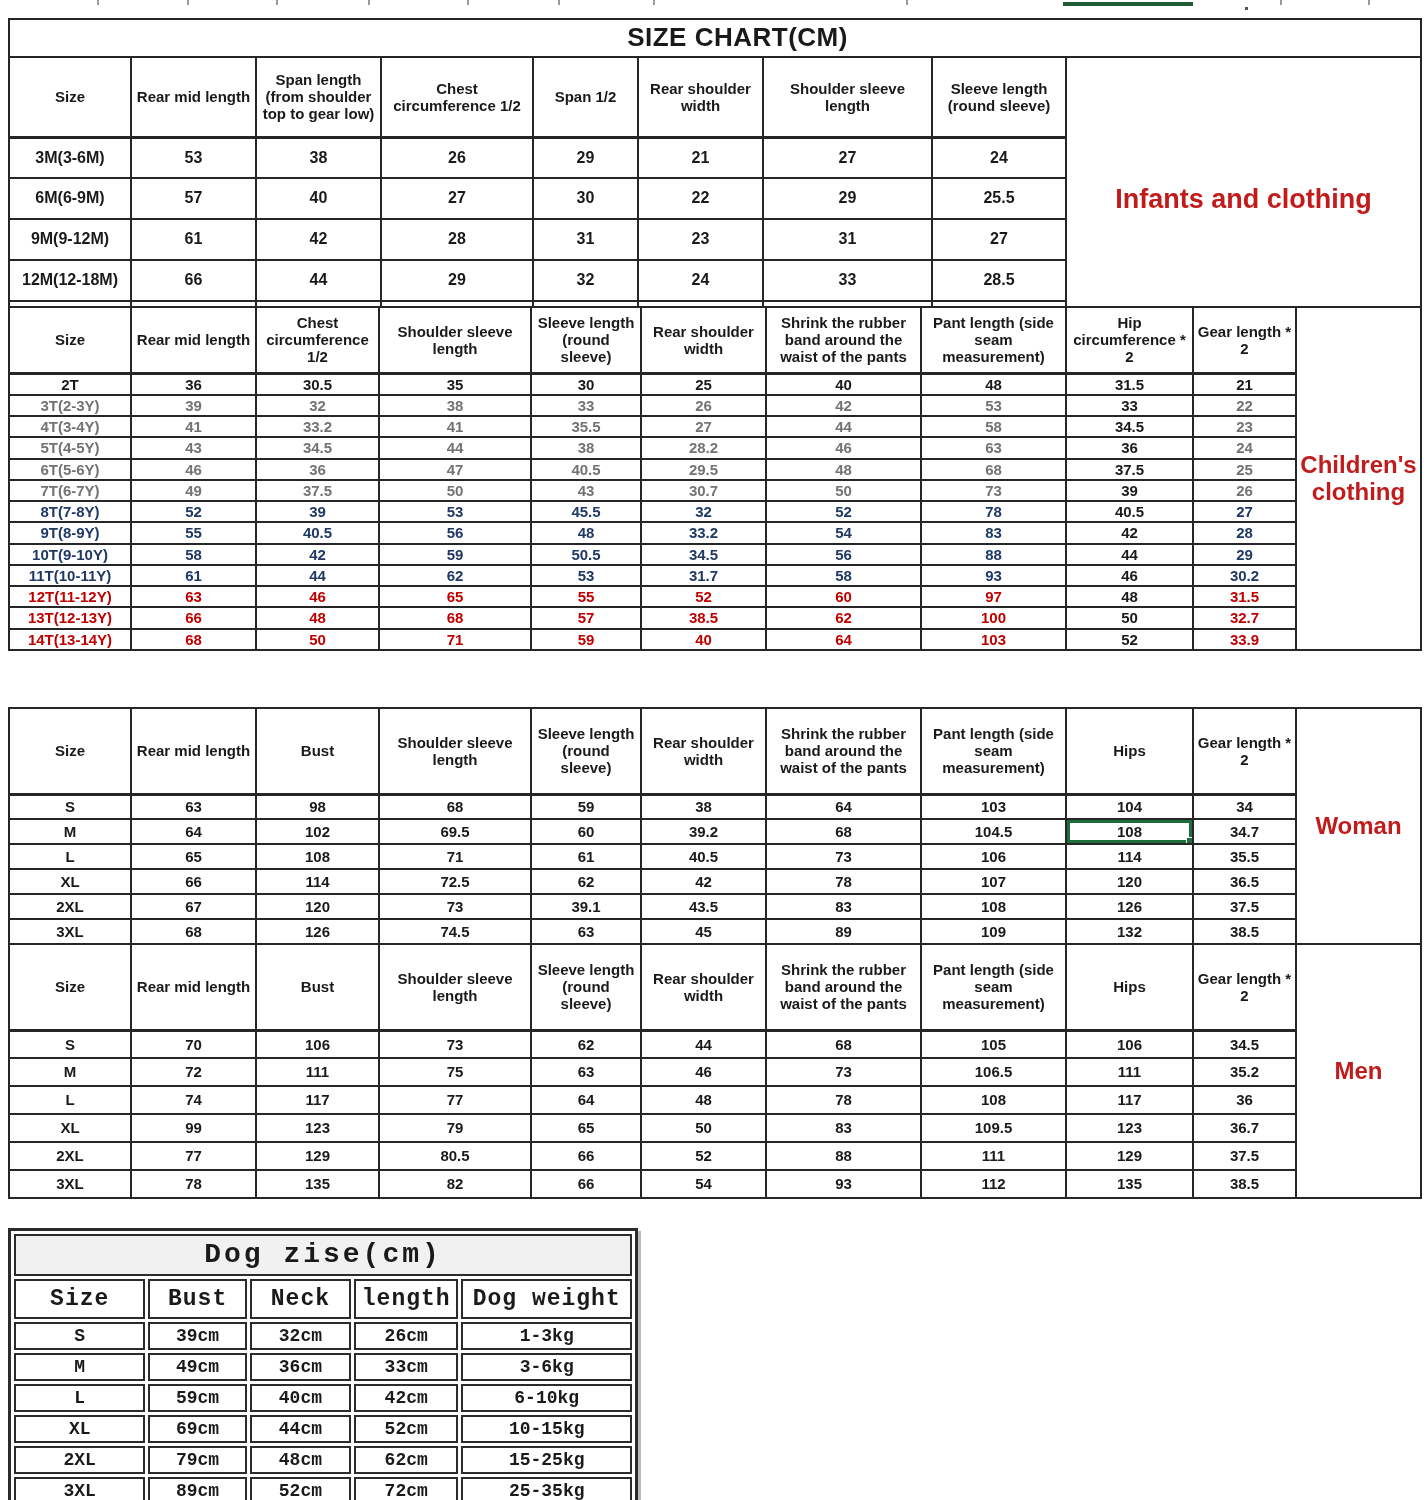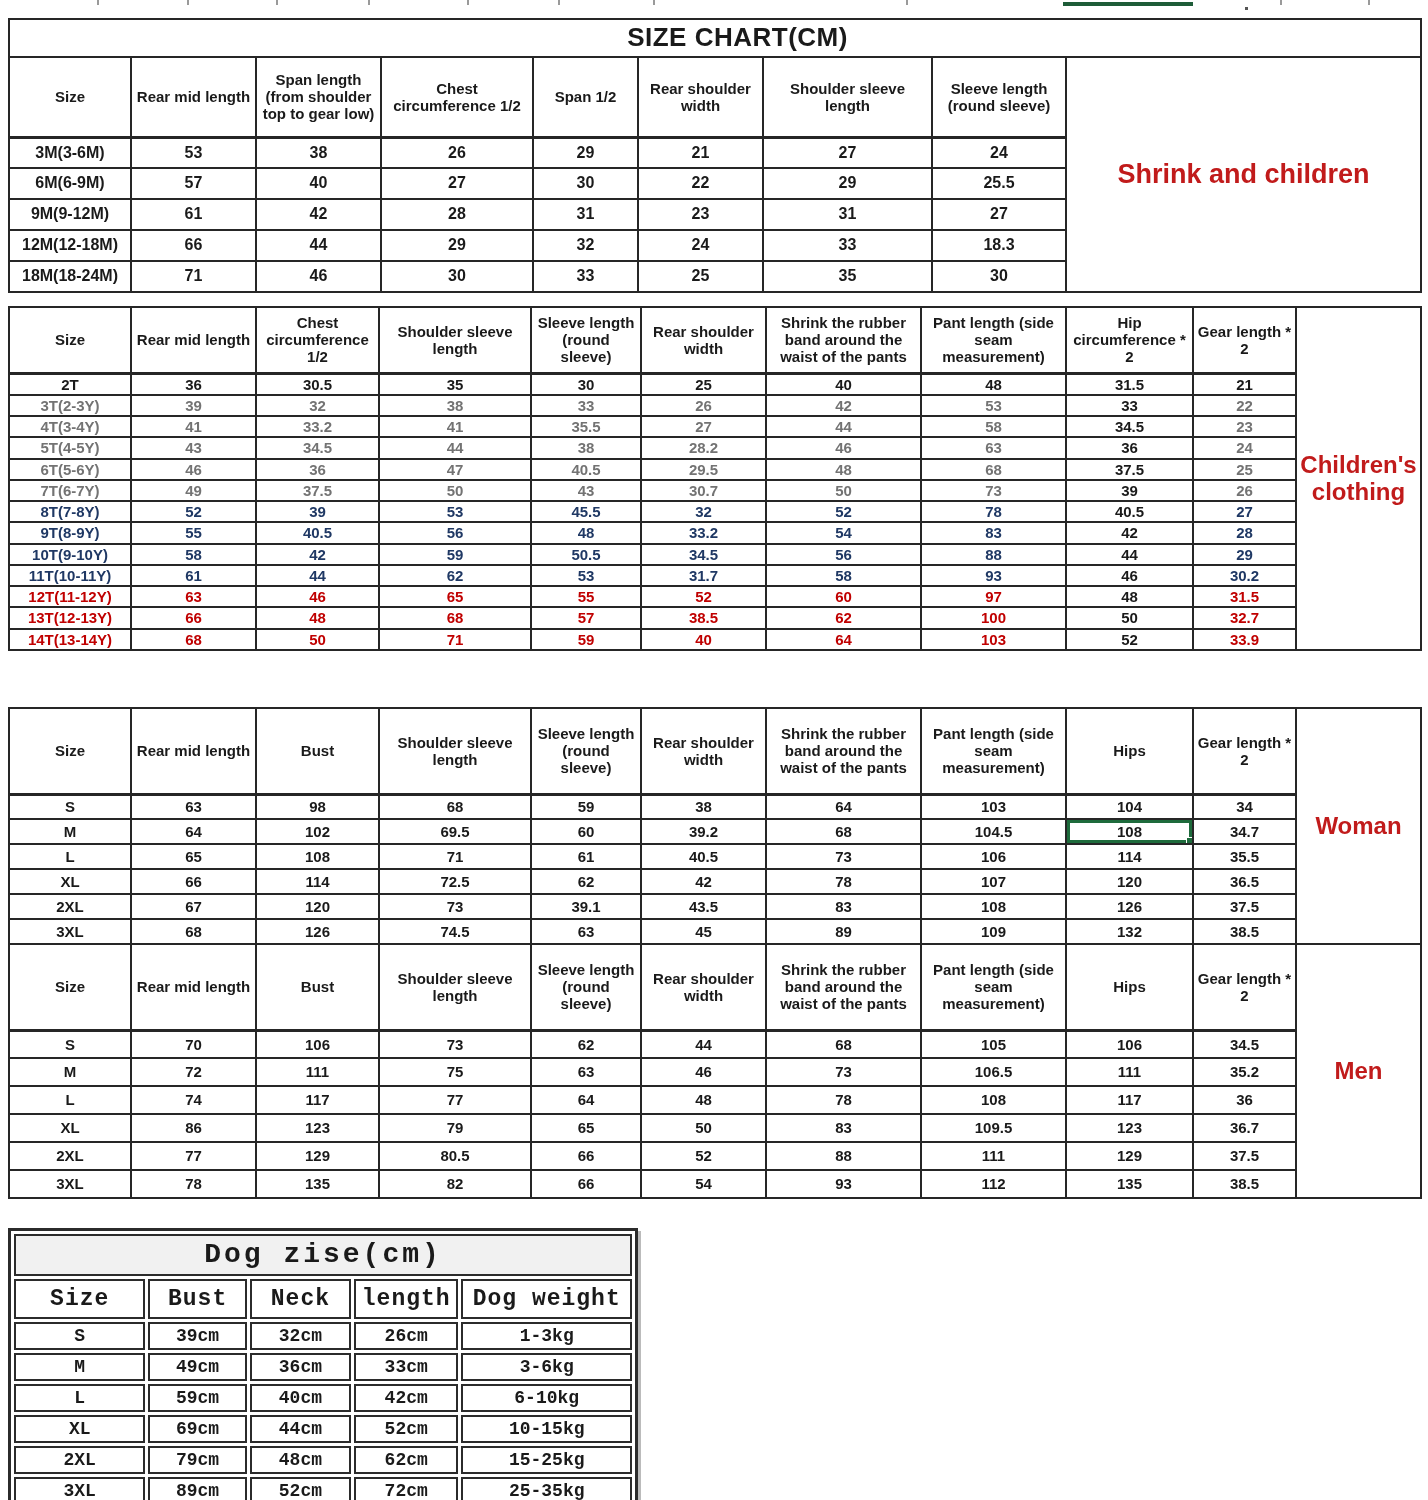--- a/index.html
+++ b/index.html
@@ -8,21 +8,21 @@
     width:1428px; height:1500px; background:#ffffff; position:relative;
     font-family:"Liberation Sans", sans-serif; color:#1a1a1a;
   }
   table { border-collapse:collapse; table-layout:fixed; position:absolute; background:#fff; }
   td, th {
     border:2px solid #262626; text-align:center; vertical-align:middle;
     padding:1px 3px; font-weight:700; line-height:1.15; overflow:hidden;
   }
   
   .t1 { left:8px; top:18px; width:1412px; font-size:16px; }
-  .t1 tr { height:31px; }
+  .t1 tr { height:41px; }
   .t1 .title-row { height:38px; }
   .t1 .title-row td { font-size:26px; letter-spacing:.5px;padding-left:48px; }
   .t1 .header-row { height:80px; }
   .t1 .header-row th { font-size:15px; border-bottom:3px solid #262626; }
   
   .t2 { left:8px; top:306px; width:1412px; font-size:15px; }
   .t2 tr { height:14px; }
   .t2 .header-row { height:66px; }
   .t2 .header-row th { font-size:15px; border-bottom:3px solid #262626; }
   
@@ -96,21 +96,21 @@
     </tr>
     <tr class="header-row">
       <th>Size</th>
       <th>Rear mid length</th>
       <th>Span length (from shoulder top to gear low)</th>
       <th>Chest circumference 1/2</th>
       <th>Span 1/2</th>
       <th>Rear shoulder width</th>
       <th>Shoulder sleeve length</th>
       <th>Sleeve length (round sleeve)</th>
-      <td class="group-label" rowspan="6">Shrink and children</td>
+      <td class="group-label" rowspan="6">Infants and clothing</td>
     </tr>
   <tr>
         <td>3M(3-6M)</td>
         <td>53</td>
         <td>38</td>
         <td>26</td>
         <td>29</td>
         <td>21</td>
         <td>27</td>
         <td>24</td>
@@ -136,21 +136,21 @@
         <td>27</td>
       </tr>
       <tr>
         <td>12M(12-18M)</td>
         <td>66</td>
         <td>44</td>
         <td>29</td>
         <td>32</td>
         <td>24</td>
         <td>33</td>
-        <td>18.3</td>
+        <td>28.5</td>
       </tr>
       <tr>
         <td>18M(18-24M)</td>
         <td>71</td>
         <td>46</td>
         <td>30</td>
         <td>33</td>
         <td>25</td>
         <td>35</td>
         <td>30</td>
@@ -491,21 +491,21 @@
         <td>77</td>
         <td>64</td>
         <td>48</td>
         <td>78</td>
         <td>108</td>
         <td>117</td>
         <td>36</td>
       </tr>
       <tr>
         <td>XL</td>
-        <td>86</td>
+        <td>99</td>
         <td>123</td>
         <td>79</td>
         <td>65</td>
         <td>50</td>
         <td>83</td>
         <td>109.5</td>
         <td>123</td>
         <td>36.7</td>
       </tr>
       <tr>

